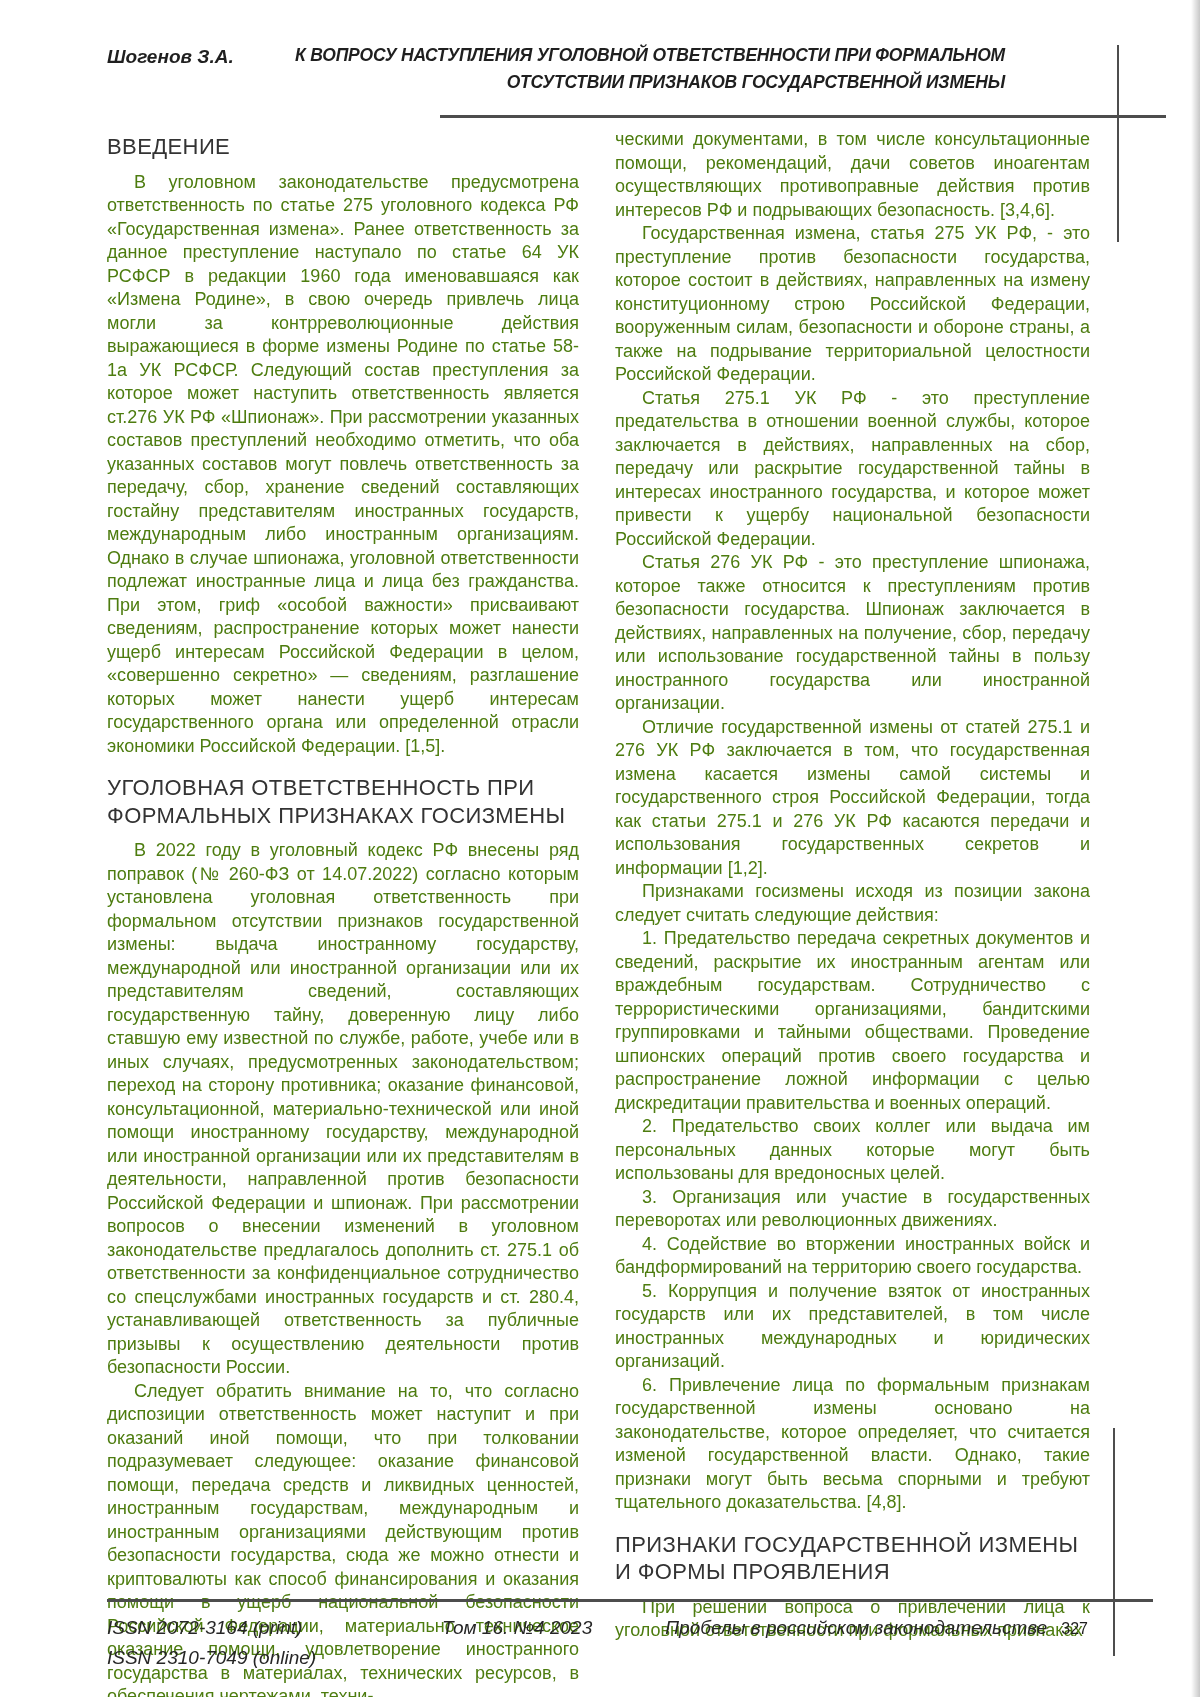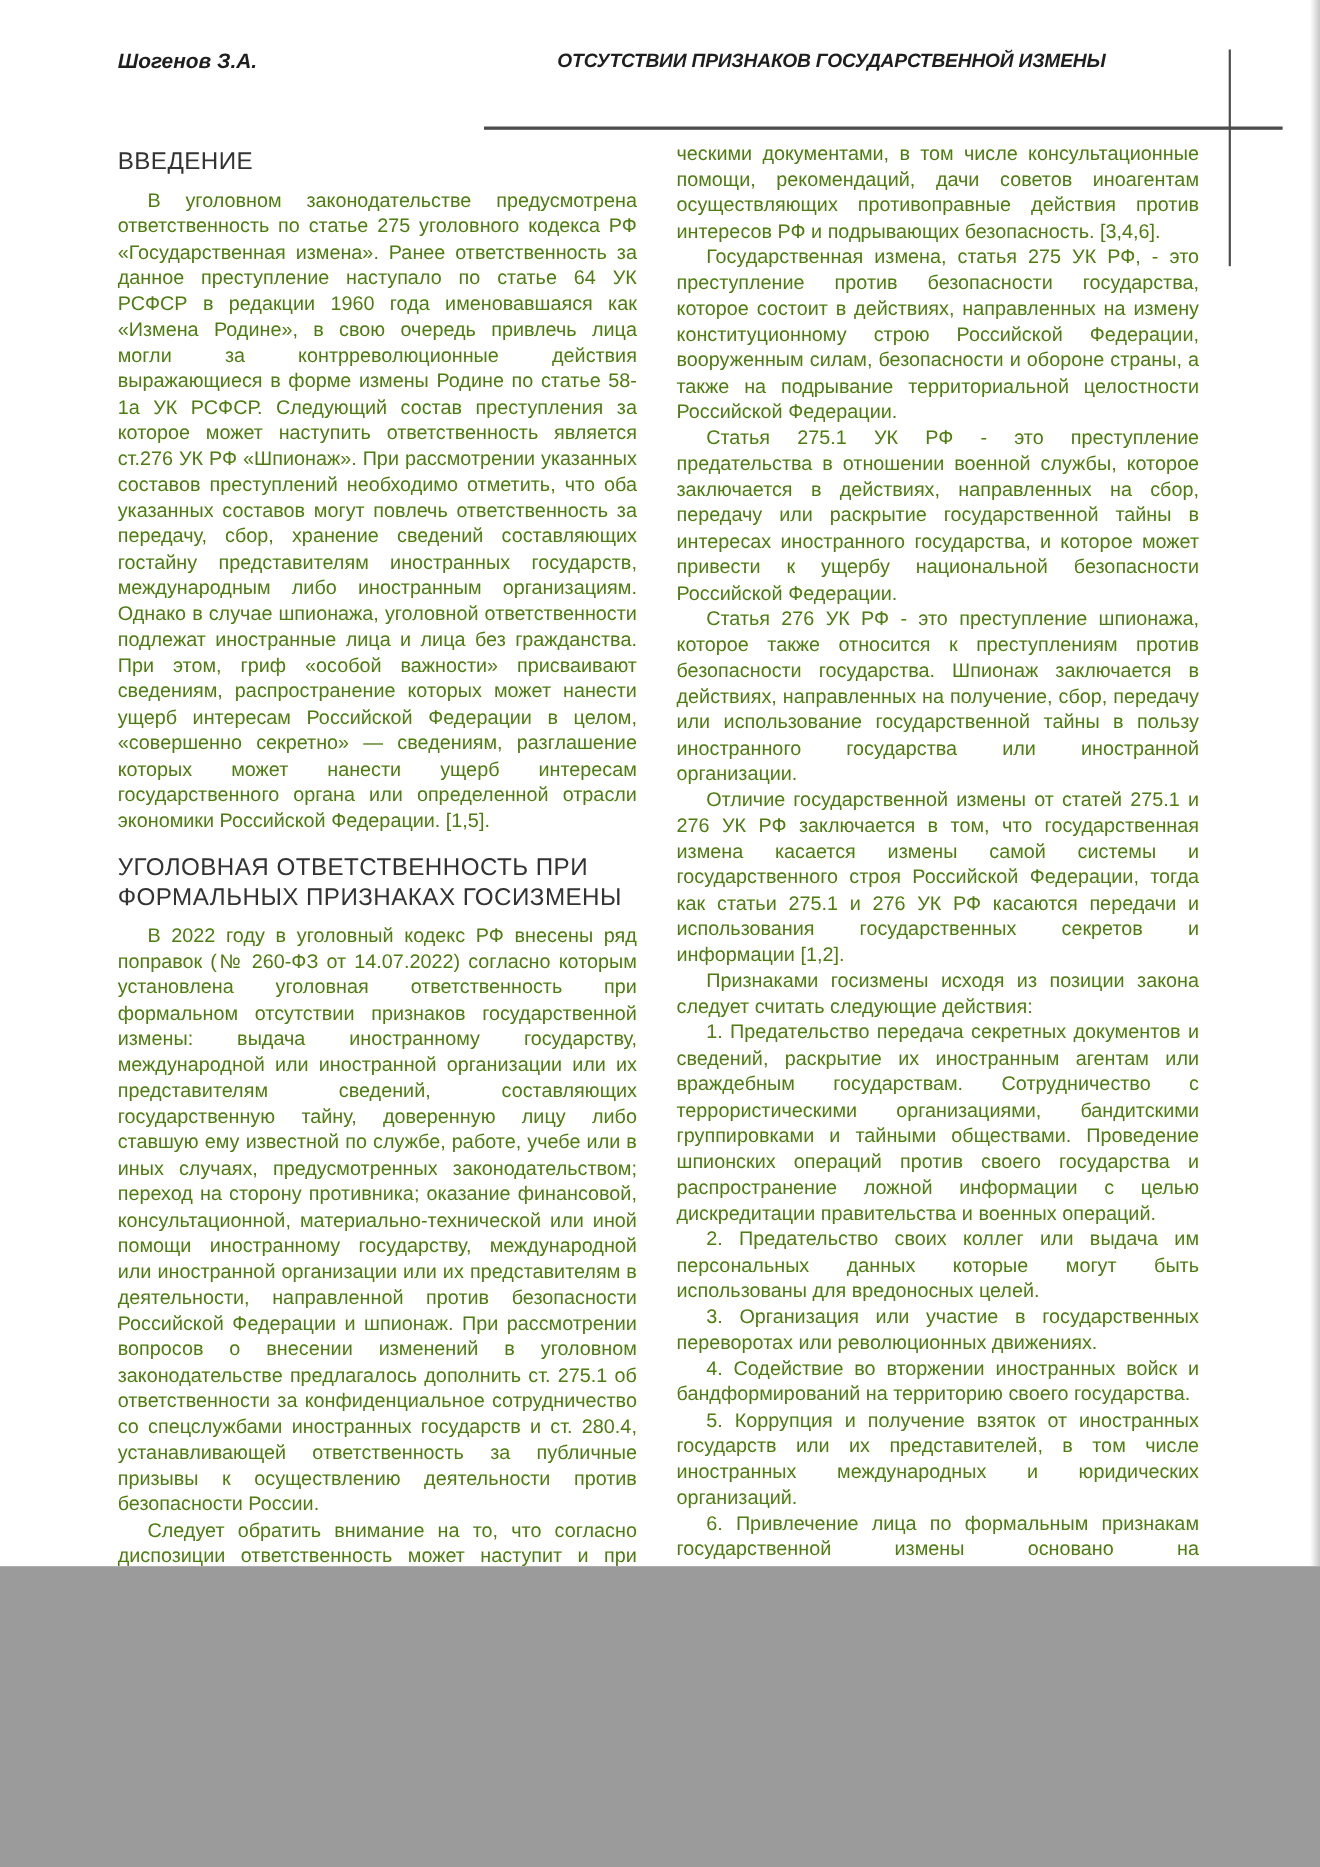--- a/index.html
+++ b/index.html
@@ -1,19 +1,19 @@
 <!DOCTYPE html>
 <html><head>
 <meta charset="utf-8">
 <style>
   html, body { margin: 0; padding: 0; background: #9b9b9b; }
   .page {
     position: relative;
     width: 1200px;
-    height: 1424px;
+    height: 1697px;
     margin: 0 auto;
     background: #ffffff;
     font-family: "Liberation Sans", "DejaVu Sans", sans-serif;
     color: #262626;
     overflow: hidden;
   }
   
   .page::after {
     content: "";
     position: absolute;
@@ -111,20 +111,21 @@
   }
 </style>
 </head>
 <body>
 
 <div class="page">
 
   <div class="hdr-author">Шогенов З.А.</div>
 
   <div class="hdr-title">
+    <div>К ВОПРОСУ НАСТУПЛЕНИЯ УГОЛОВНОЙ ОТВЕТСТВЕННОСТИ ПРИ ФОРМАЛЬНОМ</div>
     <div>ОТСУТСТВИИ ПРИЗНАКОВ ГОСУДАРСТВЕННОЙ ИЗМЕНЫ</div>
   </div>
 
   <div class="hdr-rule"></div>
   <div class="vrule vrule-top"></div>
   <div class="vrule vrule-bottom"></div>
 
   <div class="columns">
 
     <div class="col left">

